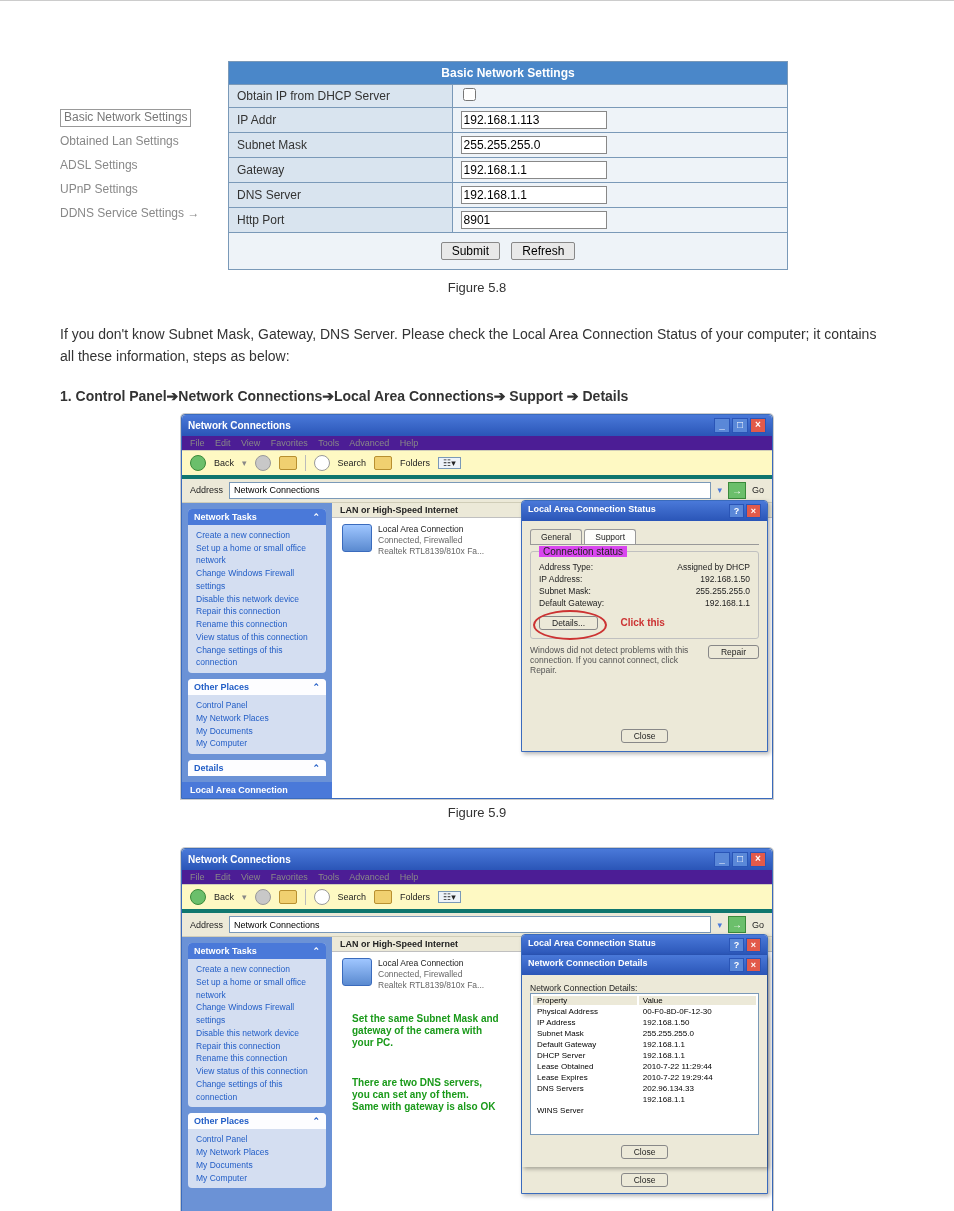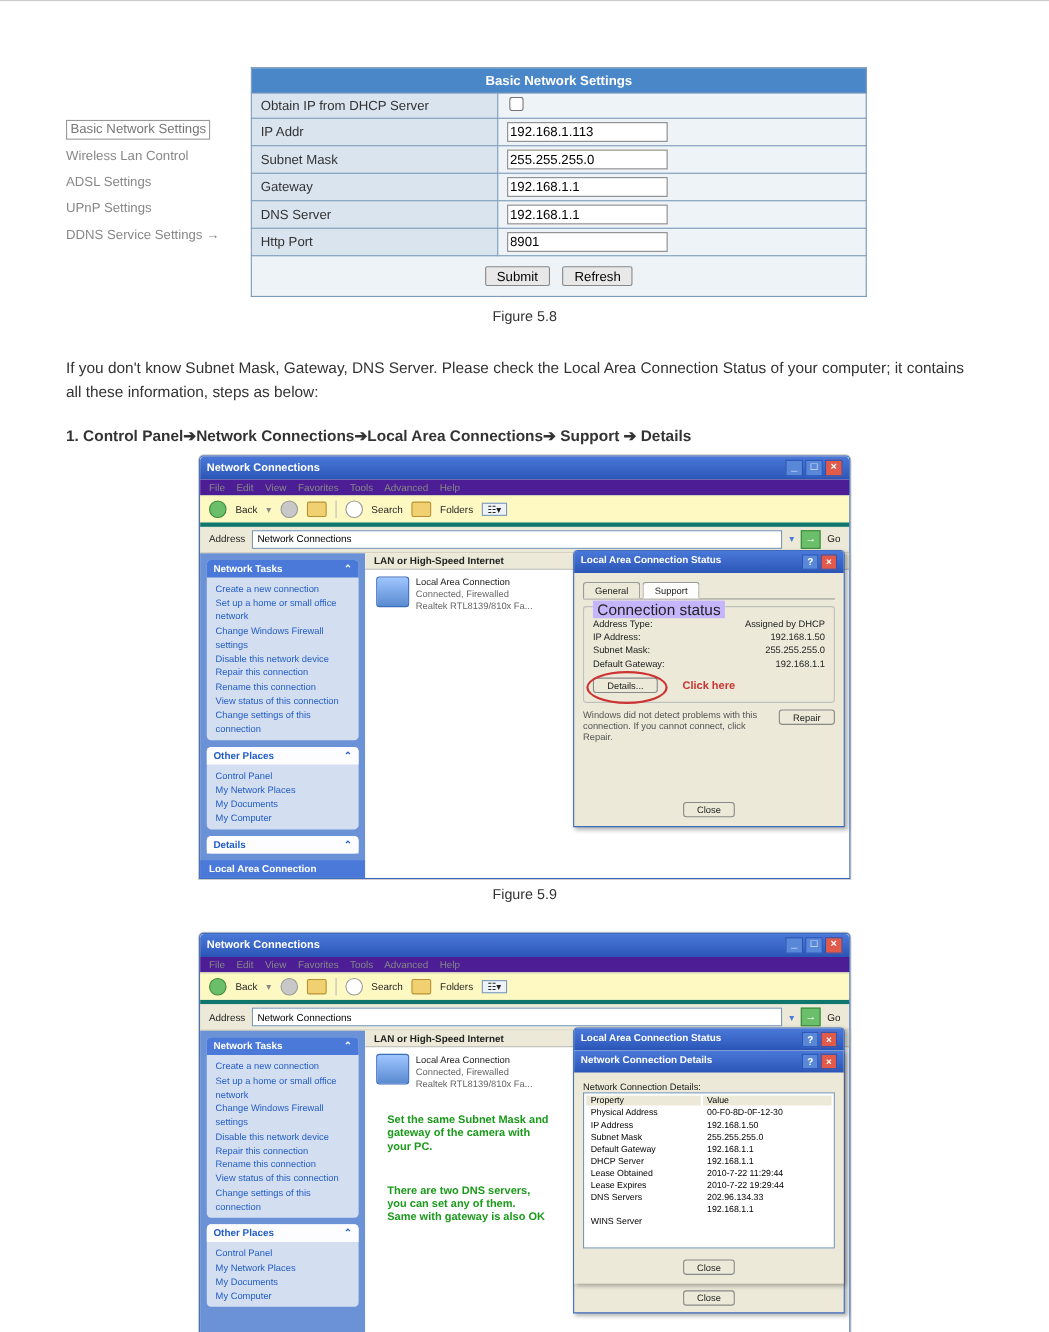--- a/index.html
+++ b/index.html
@@ -337,23 +337,23 @@
     border: 1px solid #c0c0c0;
     border-radius: 3px;
     padding: 8px;
     margin-bottom: 6px;
     position: relative;
   }
   .group-title {
     position: absolute;
     top: -6px;
     left: 8px;
-    background: #c4b5fd;
+    background: #d946ef;
     padding: 0 4px;
-    font-size: 14px;
+    font-size: 10px;
   }
   .kv { display: flex; justify-content: space-between; margin: 2px 0; }
   .details-btn {
     border: 1px solid #888;
     border-radius: 3px;
     padding: 1px 12px;
     font-size: 8.5px;
     display: inline-block;
     background: #ece9d8;
   }
@@ -394,21 +394,21 @@
   }
 </style>
 </head>
 <body>
 
 <div class="page">
 
   <div class="top-section">
     <div class="sidebar">
       <div><span class="selected">Basic Network Settings</span></div>
-      <div>Wireless Lan Control</div>
+      <div>Obtained Lan Settings</div>
       <div>ADSL Settings</div>
       <div>UPnP Settings</div>
       <div>
         <span>DDNS Service Settings</span>
         <span class="arrow-right">→</span>
       </div>
     </div>
 
     <div>
       <table class="settings-table">
@@ -567,21 +567,21 @@
                   <span>Subnet Mask:</span>
                   <span>255.255.255.0</span>
                 </div>
               <div class="kv">
                   <span>Default Gateway:</span>
                   <span>192.168.1.1</span>
                 </div>
               <div style="margin-top:8px;position:relative">
                 <span class="details-btn">Details...</span>
                 <span class="ellipse" style="left:-6px;top:-6px;width:70px;height:26px"></span>
-                <span class="annot-red" style="margin-left:20px">Click here</span>
+                <span class="annot-red" style="margin-left:20px">Click this</span>
               </div>
             </div>
             <div style="display:flex;gap:6px;align-items:flex-start">
               <div style="flex:1;color:#555">Windows did not detect problems with this connection. If you cannot connect, click Repair.</div>
               <span class="details-btn">Repair</span>
             </div>
             <div style="height:50px"></div>
             <div class="dlg-btn-row"><span class="details-btn">Close</span></div>
           </div>
         </div>

